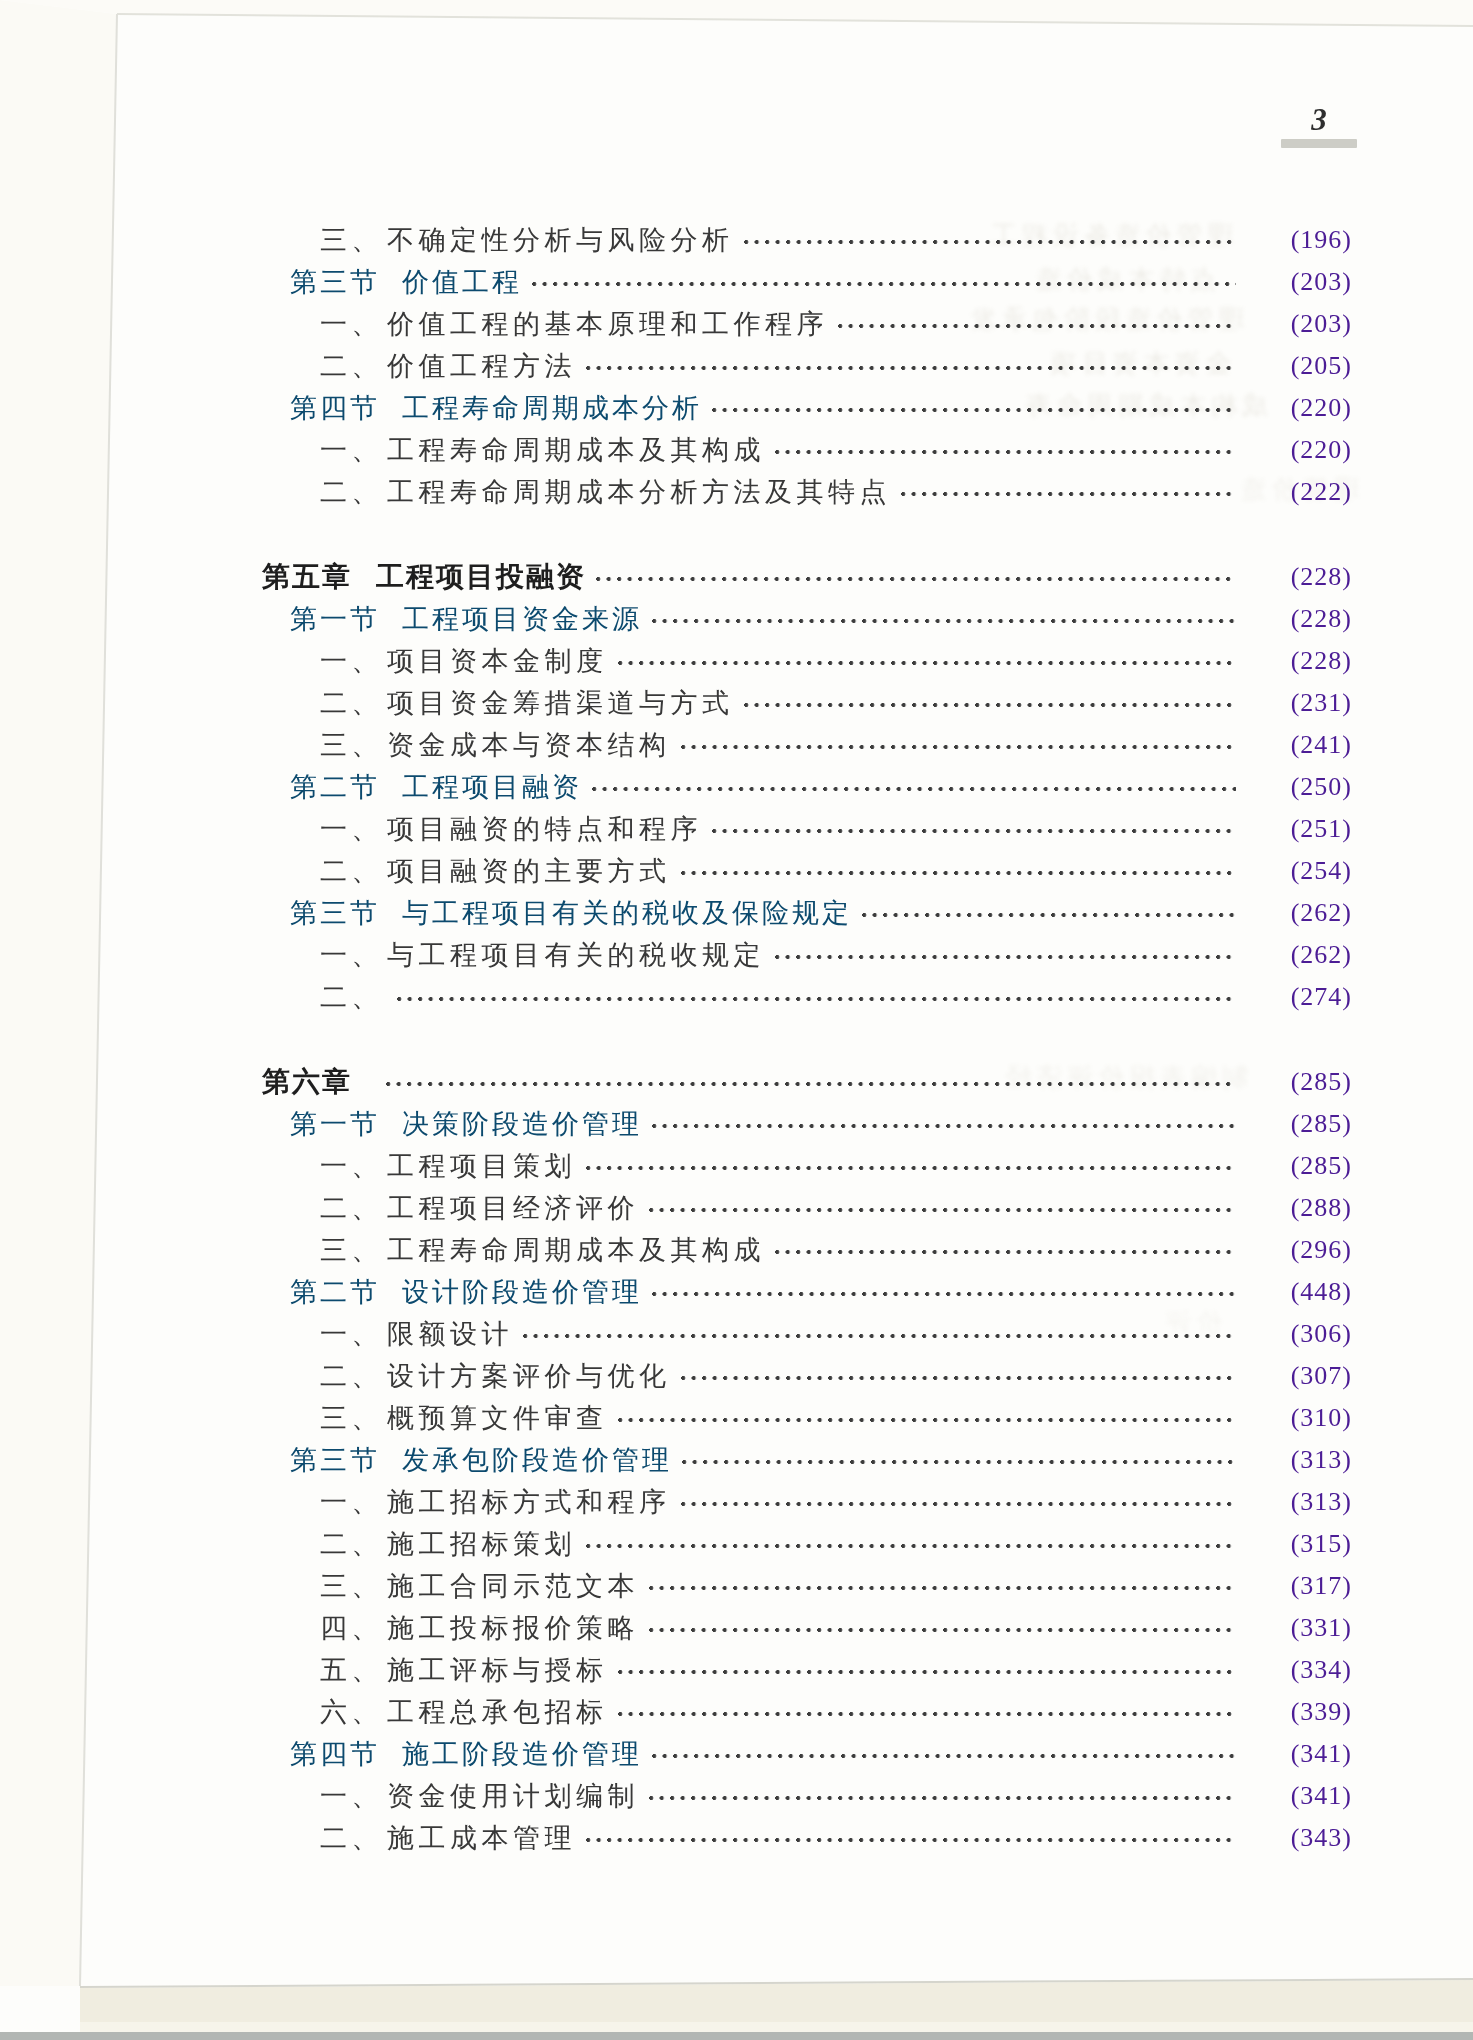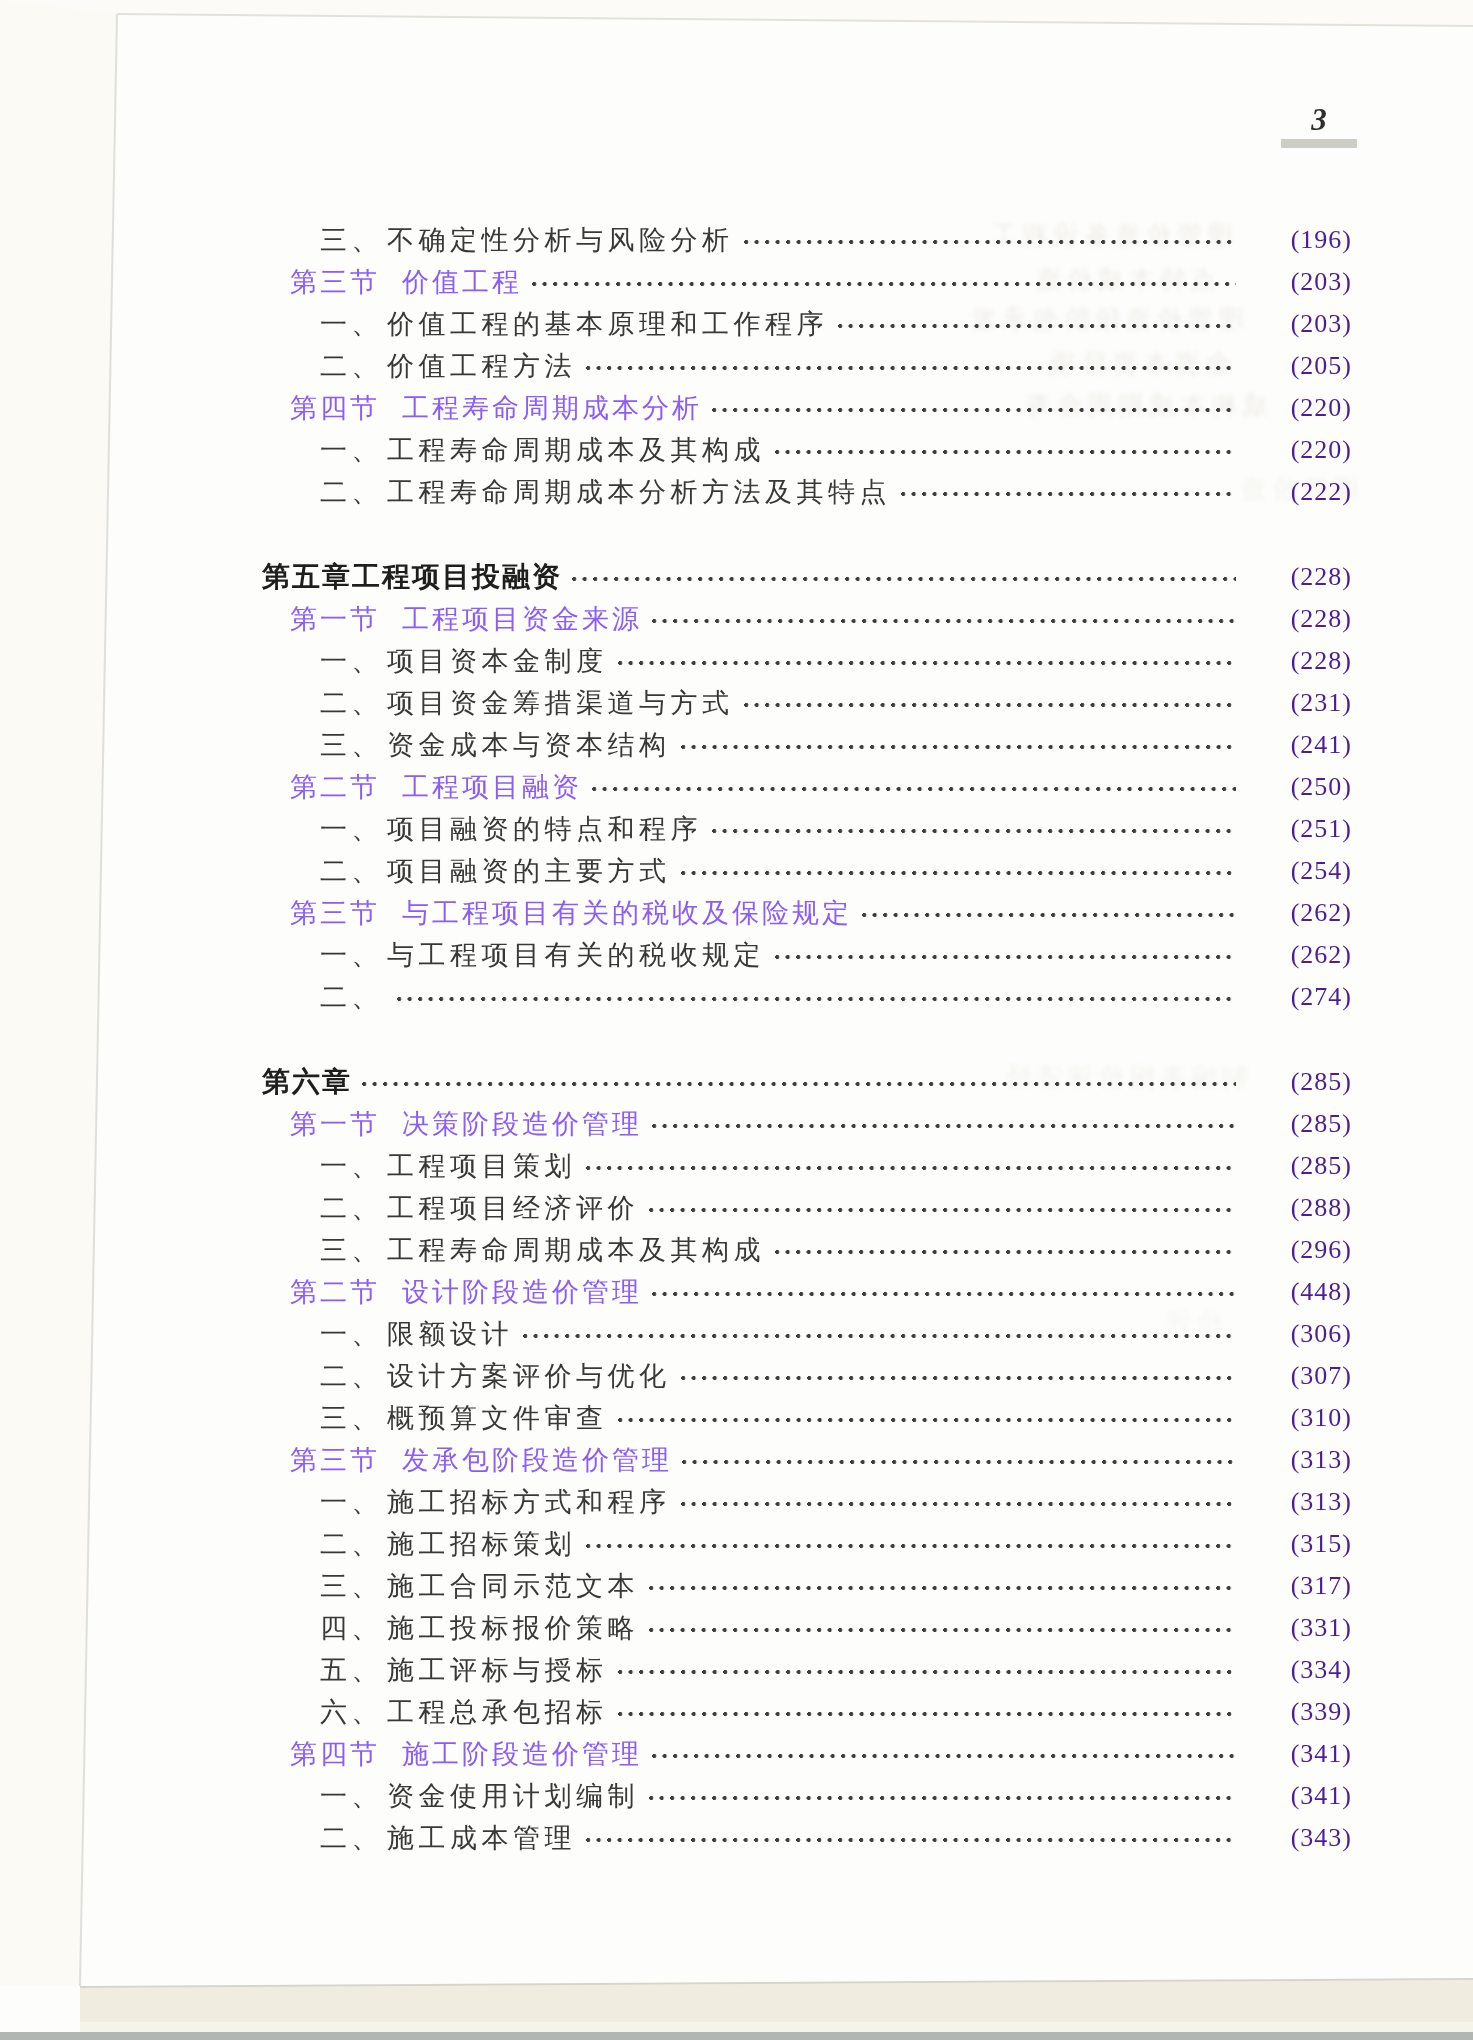--- a/index.html
+++ b/index.html
@@ -22,23 +22,23 @@
   .toc{position:absolute;left:0;top:219px;width:1473px;z-index:2;}
   .toc-row{display:flex;align-items:center;height:42px;margin-right:121px;white-space:nowrap;}
   .gap-before{margin-top:43px;}
   .level-chapter{margin-left:262px;}
   .level-section{margin-left:290px;}
   .level-item{margin-left:320px;}
   .level-chapter .prefix,.level-chapter .title{
     font-family:"Liberation Sans","DejaVu Sans",sans-serif;
     font-weight:bold;font-size:28px;color:#1e1e1e;letter-spacing:2px;
   }
-  .level-chapter .prefix{}
+  .level-chapter .prefix{margin-right:24px;}
   .level-section .prefix,.level-section .title{
-    font-size:27px;color:#8b5cf6;letter-spacing:3px;
+    font-size:27px;color:#0c4a6e;letter-spacing:3px;
   }
   .level-section .prefix{margin-right:22px;}
   .level-item .prefix,.level-item .title{
     font-size:27px;color:#383838;letter-spacing:4.5px;
   }
   .level-item .prefix{margin-right:4px;}
   .leader{
     flex:1;height:42px;margin:0 8px 0 10px;transform:translateY(2px);
     background-image:radial-gradient(circle at 2.2px 50%, #3c3c3c 1.8px, rgba(0,0,0,0) 2.3px);
     background-size:10.5px 42px;background-repeat:repeat-x;background-position:left center;

